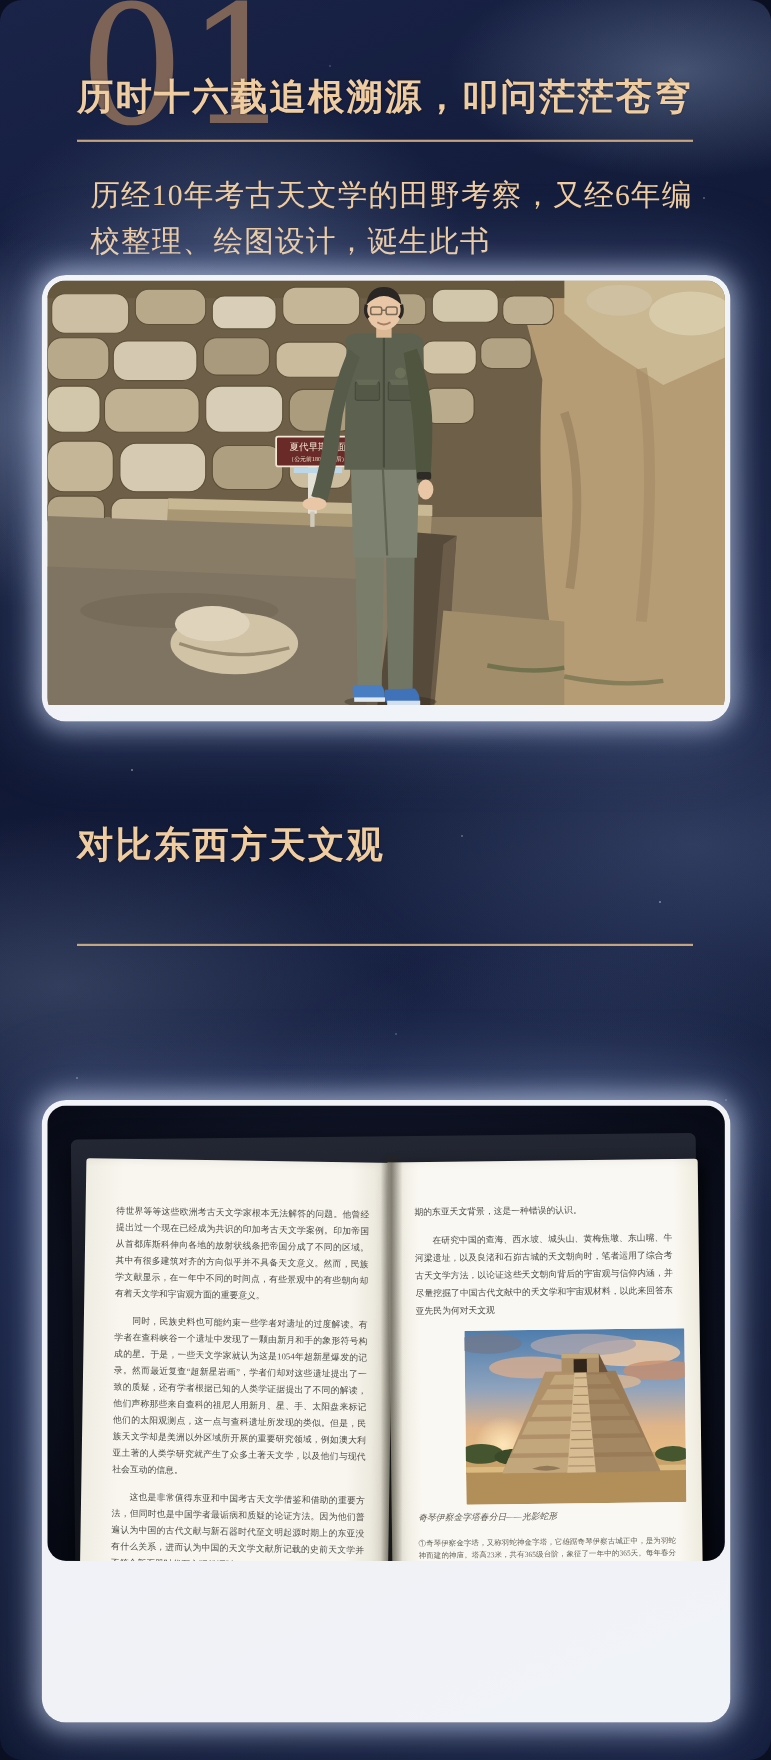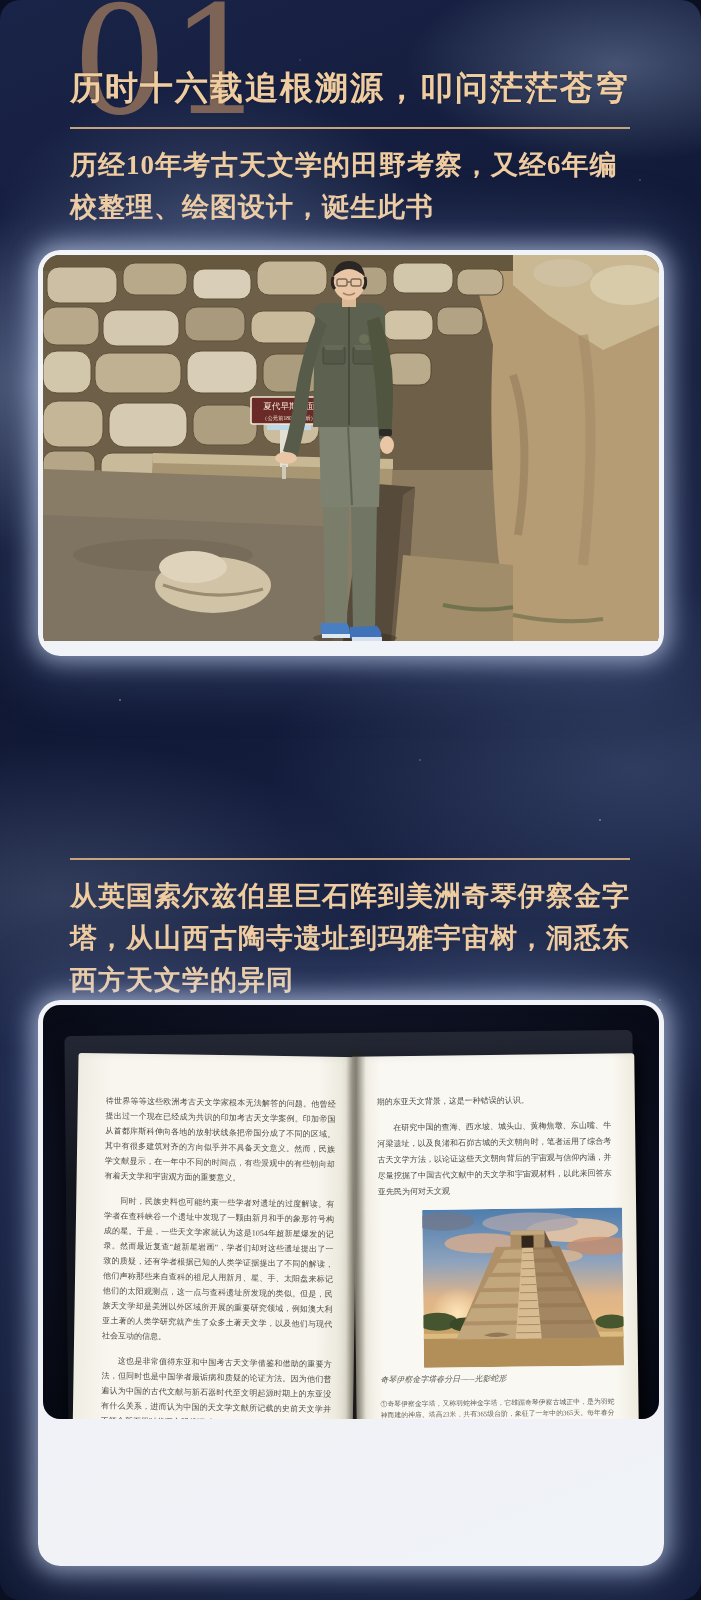--- a/index.html
+++ b/index.html
@@ -33,23 +33,23 @@
     font-size:150px;line-height:1;font-weight:400;
     color:rgba(148,115,92,.82);letter-spacing:2px;
   }
   .headline{
     position:absolute;left:70px;margin:0;
     font-size:33px;font-weight:700;letter-spacing:2px;
     color:#f0cda0;text-shadow:0 0 2px rgba(0,0,0,.4);
   }
   .rule{position:absolute;left:70px;width:560px;height:2px;background:#d8b183;opacity:.9;}
   .lede{
-    position:absolute;left:70px;width:575px;margin:0;
+    position:absolute;left:70px;width:575px;margin:12px;
     font-size:27px;line-height:1.55;letter-spacing:1px;
-    color:#f0cda0;font-weight:700;
+    color:#f0cda0;font-weight:400;
   }
   
   .photo-frame{
     position:absolute;left:38px;width:616px;
     background:rgba(250,252,255,.96);
     border-radius:22px;padding:5px;
     box-shadow:0 0 22px 6px rgba(215,228,255,.55),0 0 60px 22px rgba(170,195,255,.22);
   }
   .photo{position:relative;width:100%;height:100%;border-radius:17px;overflow:hidden;}
   
@@ -213,22 +213,22 @@
           <path d="M322,22 q2,8 -2,12" stroke="#2a2623" stroke-width="3" fill="none"></path>
           <rect x="294" y="24" width="10" height="7" rx="2" fill="none" stroke="#7a6a56" stroke-width="1.4"></rect>
           <rect x="308" y="24" width="10" height="7" rx="2" fill="none" stroke="#7a6a56" stroke-width="1.4"></rect>
           <path d="M304,27 h4" stroke="#7a6a56" stroke-width="1.4"></path>
           <path d="M300,38 q6,4 12,0" stroke="#a87e62" stroke-width="1.6" fill="none"></path>
         </g>
       </svg>
     </div>
   </div>
 
+  <h2 class="headline" style="top:746px;">对比东西方天文观</h2>
   <div class="rule" style="top:858px;"></div>
-  <p class="lede" style="top:876px;">从英国索尔兹伯里巨石阵到美洲奇琴伊察金字塔，从山西古陶寺遗址到玛雅宇宙树，洞悉东西方天文学的异同</p>
 
   <div class="photo-frame" style="top:1000px;height:556px;">
     <div class="photo" style="height:414px;">
       <div class="book-scene">
         <div class="book-cover"></div>
         <div class="page-edges"></div>
 
         <div class="bp left">
           <div>
               <p>待世界等等这些欧洲考古天文学家根本无法解答的问题。他曾经提出过一个现在已经成为共识的印加考古天文学案例。印加帝国从首都库斯科伸向各地的放射状线条把帝国分成了不同的区域。其中有很多建筑对齐的方向似乎并不具备天文意义。然而，民族学文献显示，在一年中不同的时间点，有些景观中的有些朝向却有着天文学和宇宙观方面的重要意义。</p>

